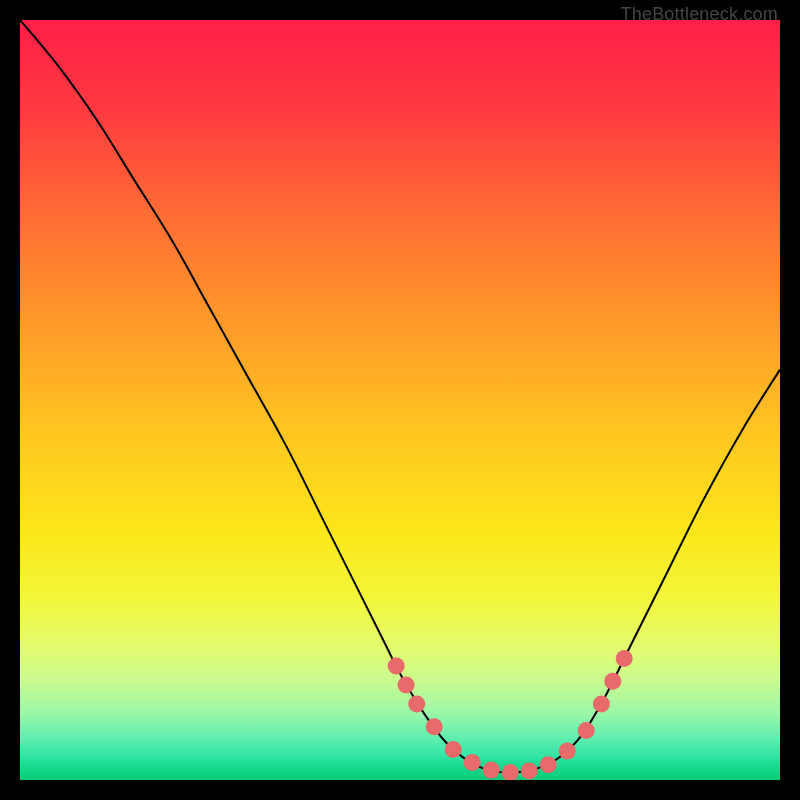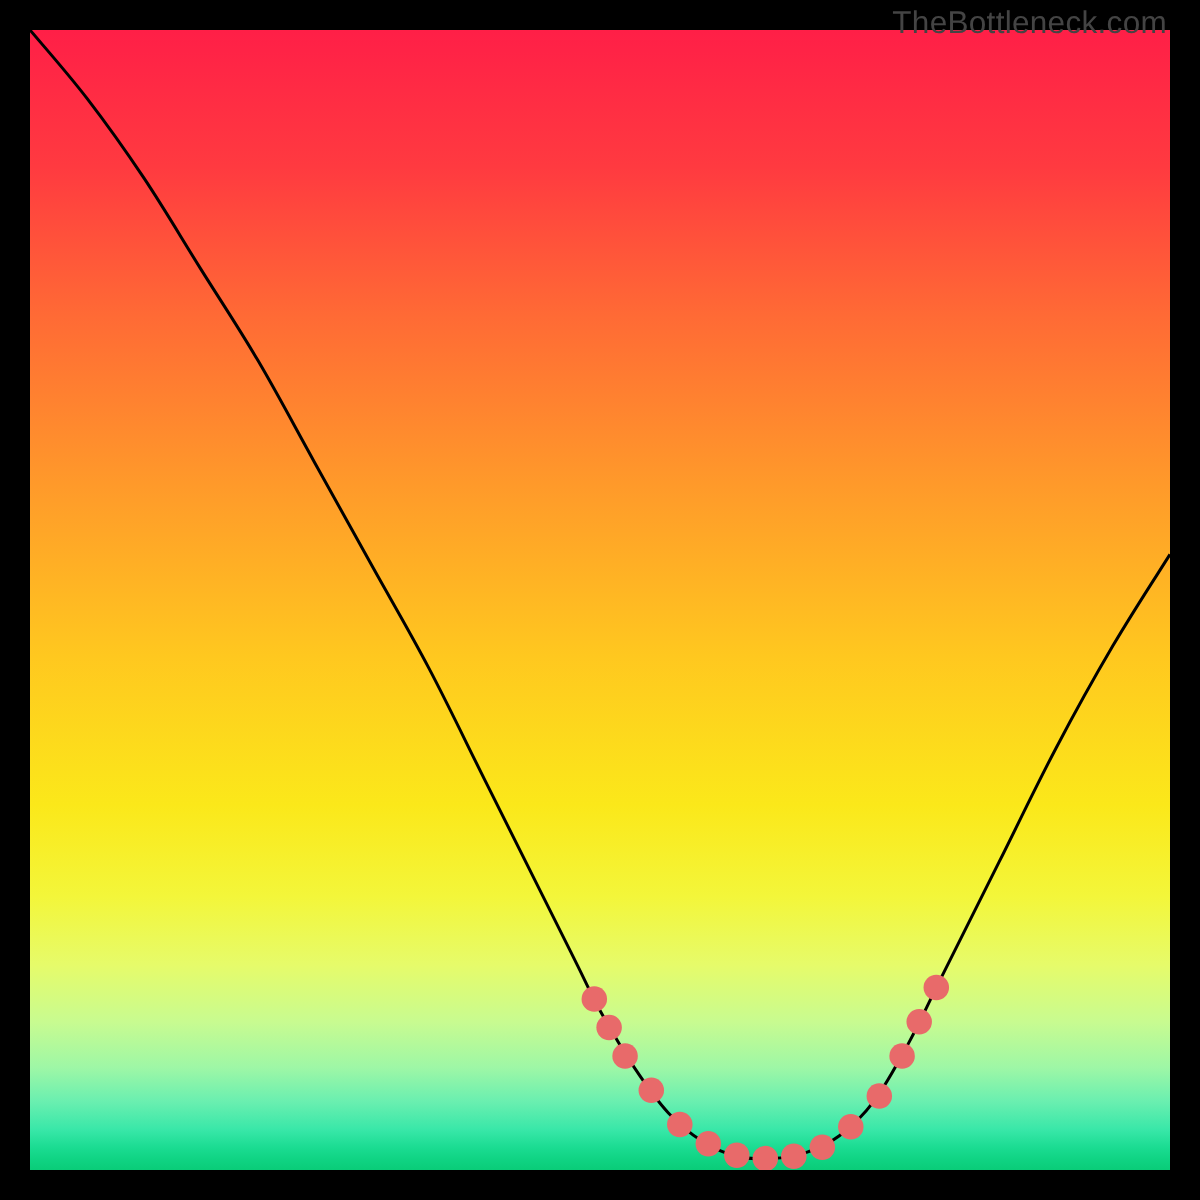--- a/index.html
+++ b/index.html
@@ -16,21 +16,21 @@
     left: 20px;
     top: 20px;
     width: 760px;
     height: 760px;
   }
   .watermark {
     position: absolute;
     top: 4px;
     right: 22px;
     color: #444;
-    font-size: 21px;
+    font-size: 18px;
     font-weight: 500;
     letter-spacing: 0.2px;
     z-index: 10;
   }
   svg { display: block; }
 </style>
 </head>
 <body>
 
 <div class="watermark">TheBottleneck.com</div>

